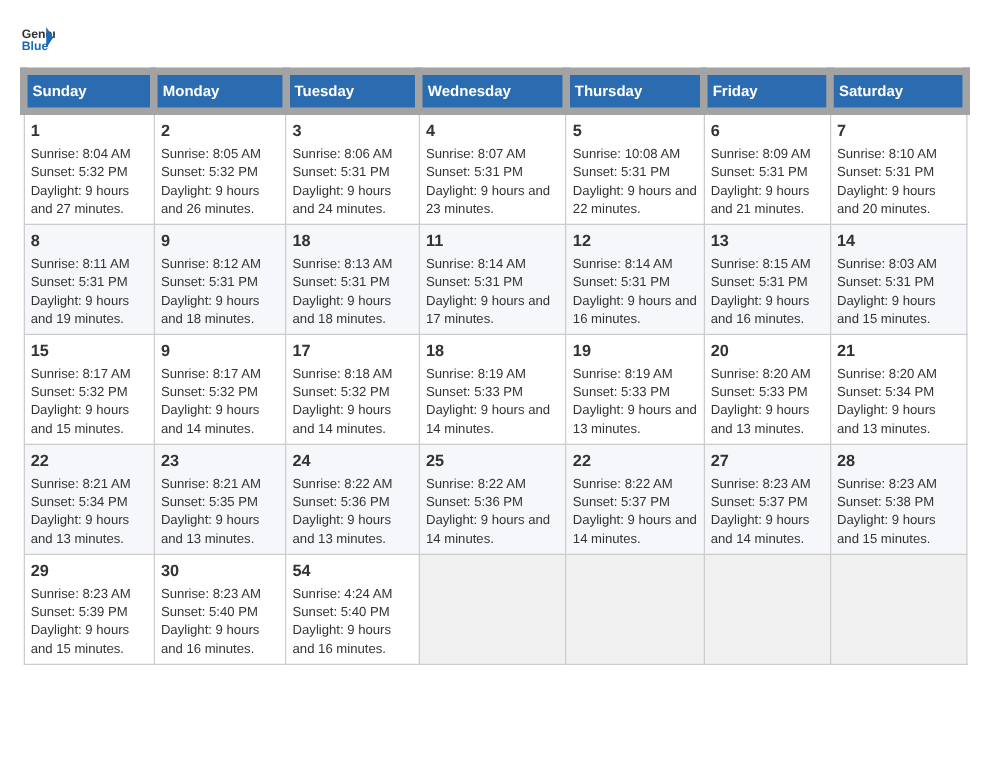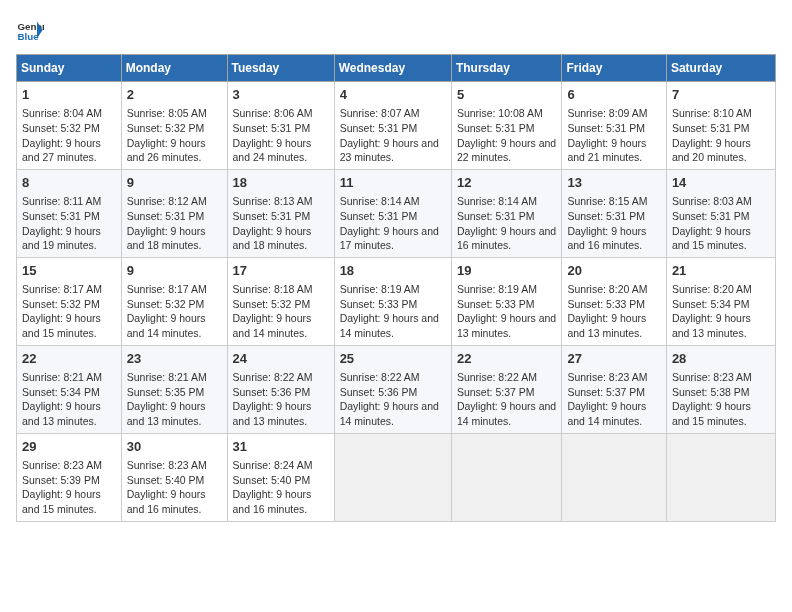--- a/index.html
+++ b/index.html
@@ -43,21 +43,21 @@
       border-collapse: collapse;
       font-size: 10.5px;
     }
     thead tr th {
       background-color: #2b6cb0;
       color: #fff;
       padding: 6px 4px;
       text-align: left;
       font-size: 12px;
       font-weight: bold;
-      border: 1px solid #a3a3a3;
+      border: 6px solid #a3a3a3;
     }
     tbody tr td {
       border: 1px solid #ccc;
       vertical-align: top;
       padding: 4px 5px;
       height: 80px;
       background: #fff;
       color: #333;
       line-height: 1.4;
     }
@@ -140,20 +140,20 @@
         <td><span class="day-num">23</span><span>Sunrise: 8:21 AM</span><br><span>Sunset: 5:35 PM</span><br><span>Daylight: 9 hours and 13 minutes.</span></td>
         <td><span class="day-num">24</span><span>Sunrise: 8:22 AM</span><br><span>Sunset: 5:36 PM</span><br><span>Daylight: 9 hours and 13 minutes.</span></td>
         <td><span class="day-num">25</span><span>Sunrise: 8:22 AM</span><br><span>Sunset: 5:36 PM</span><br><span>Daylight: 9 hours and 14 minutes.</span></td>
         <td><span class="day-num">22</span><span>Sunrise: 8:22 AM</span><br><span>Sunset: 5:37 PM</span><br><span>Daylight: 9 hours and 14 minutes.</span></td>
         <td><span class="day-num">27</span><span>Sunrise: 8:23 AM</span><br><span>Sunset: 5:37 PM</span><br><span>Daylight: 9 hours and 14 minutes.</span></td>
         <td><span class="day-num">28</span><span>Sunrise: 8:23 AM</span><br><span>Sunset: 5:38 PM</span><br><span>Daylight: 9 hours and 15 minutes.</span></td>
       </tr>
       <tr>
         <td><span class="day-num">29</span><span>Sunrise: 8:23 AM</span><br><span>Sunset: 5:39 PM</span><br><span>Daylight: 9 hours and 15 minutes.</span></td>
         <td><span class="day-num">30</span><span>Sunrise: 8:23 AM</span><br><span>Sunset: 5:40 PM</span><br><span>Daylight: 9 hours and 16 minutes.</span></td>
-        <td><span class="day-num">31</span><span>Sunrise: 8:24 AM</span><br><span>Sunset: 5:40 PM</span><br><span>Daylight: 9 hours and 16 minutes.</span></td>
+        <td><span class="day-num">54</span><span>Sunrise: 4:24 AM</span><br><span>Sunset: 5:40 PM</span><br><span>Daylight: 9 hours and 16 minutes.</span></td>
         <td class="cell-empty"></td>
         <td class="cell-empty"></td>
         <td class="cell-empty"></td>
         <td class="cell-empty"></td>
       </tr>
     </tbody>
 </table>
 
 </body></html>

